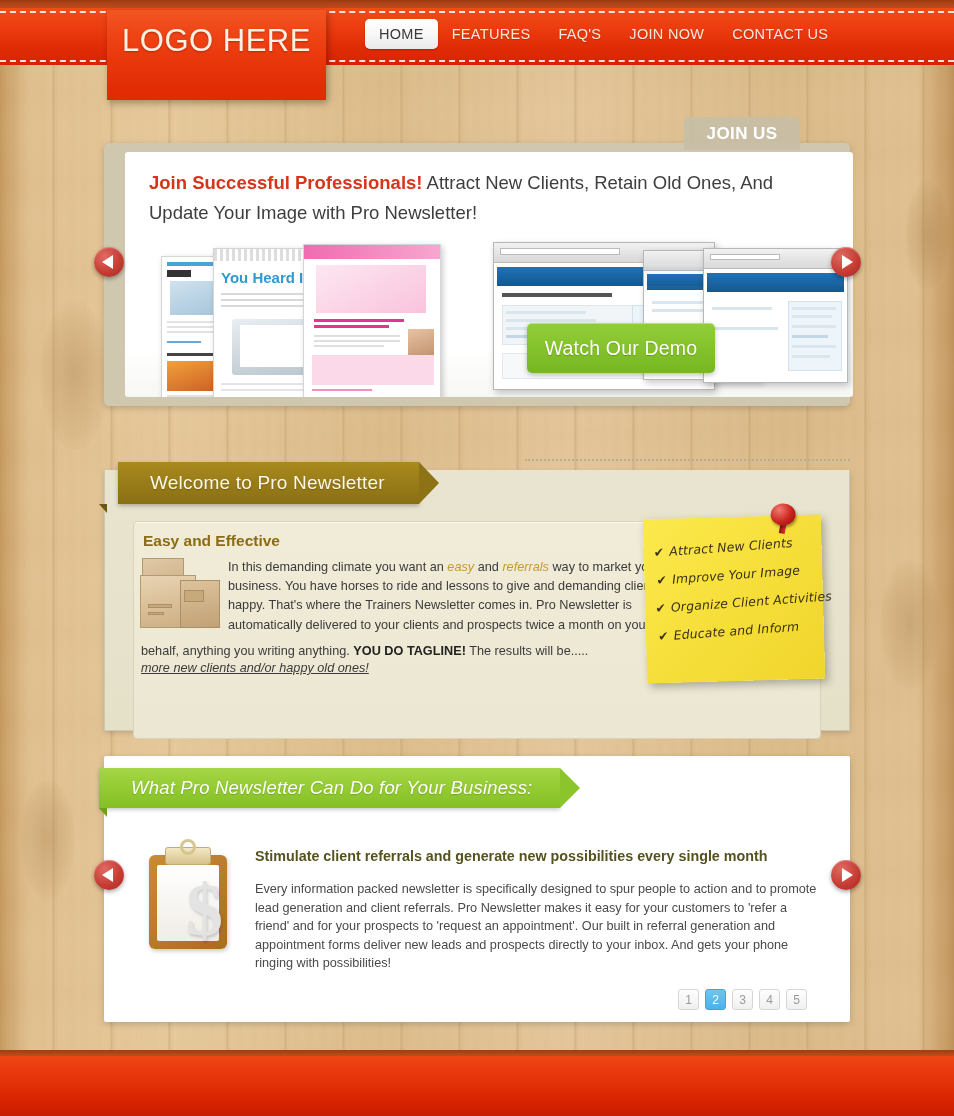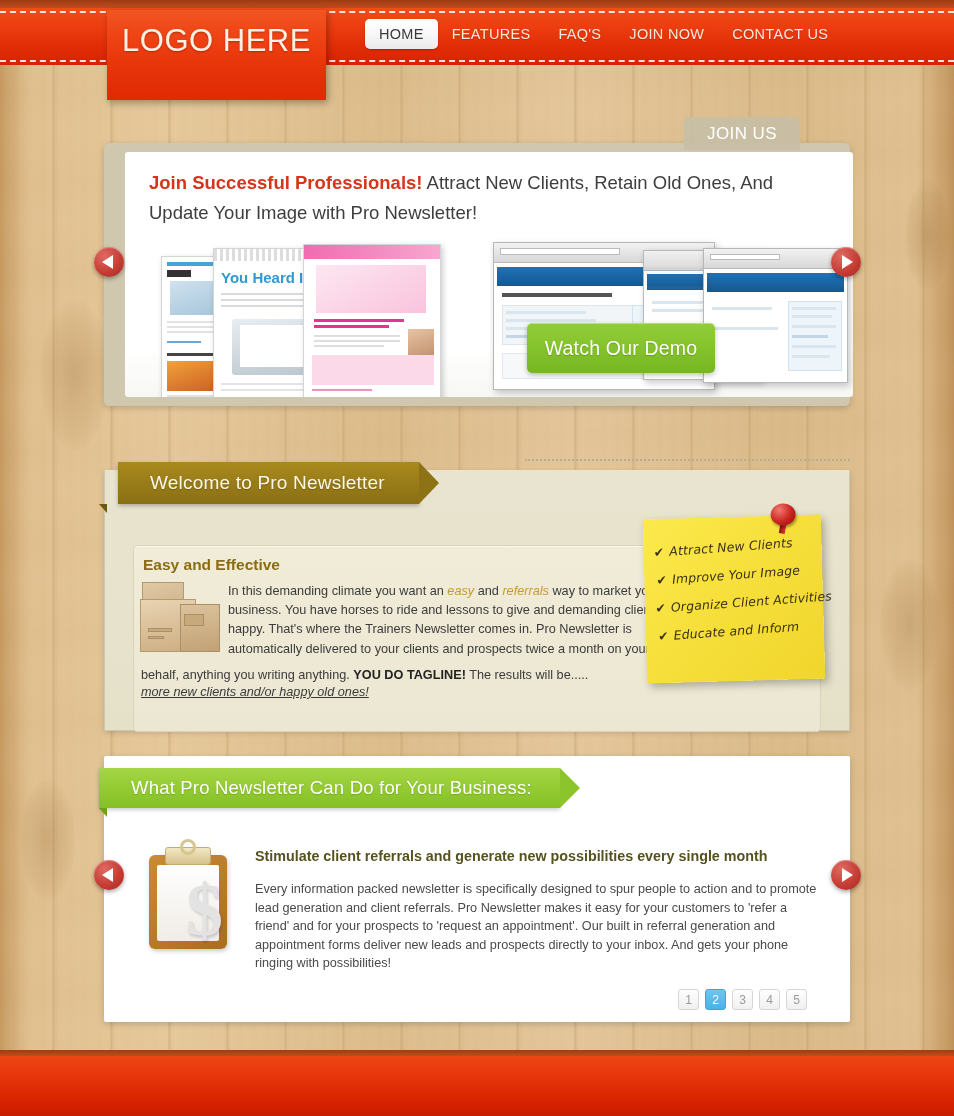--- a/index.html
+++ b/index.html
@@ -93,21 +93,21 @@
   .page { position: absolute; top: 0; left: 0; width: 954px; height: 1116px; z-index: 3; }
 
   
   .joinus-tab {
     position: absolute; left: 684px; top: 117px; width: 116px; height: 33px;
     background: rgba(199,190,166,0.93);
     border-radius: 6px 6px 0 0;
     display: flex; align-items: center; justify-content: center;
     z-index: 6;
   }
-  .joinus-tab span { color: #fff; font-size: 17px; letter-spacing: 0.4px; }
+  .joinus-tab span { color: #fff; font-size: 17px; letter-spacing: 0.4px; font-weight: bold; }
 
   
   .slider-panel {
     position: absolute; left: 104px; top: 143px; width: 746px; height: 263px;
     background: #cfc7ae;
     border-radius: 5px;
     padding: 9px;
     box-shadow: 0 2px 6px rgba(0,0,0,0.18);
     z-index: 5;
   }
@@ -197,21 +197,21 @@
   .ribbon-fold {
     position: absolute; left: 0px; top: 42px; width: 8px; height: 9px;
     background: #6d5610; clip-path: polygon(0 0, 100% 0, 100% 100%);
   }
   .dotline {
     position: absolute; left: 525px; top: 459px; width: 325px; height: 0;
     border-top: 2px dotted #b7ae92; z-index: 4;
   }
 
   .easy-card {
-    position: absolute; left: 133px; top: 545px; width: 688px; height: 187px;
+    position: absolute; left: 133px; top: 521px; width: 688px; height: 218px;
     background: linear-gradient(180deg,#f0ecd8 0%, #ebe7d2 100%);
     border: 1px solid #d9d3ba; border-radius: 4px;
     box-shadow: inset 0 1px 0 rgba(255,255,255,0.6);
   }
   .easy-title {
     position: absolute; left: 9px; top: 10px; color: #8b6c14; font-size: 15.5px; font-weight: bold;
   }
   .box-icon { position: absolute; left: 6px; top: 36px; width: 83px; height: 70px; }
   .bx-back { position:absolute; left: 2px; top: 0; width: 42px; height: 44px;
     background: linear-gradient(160deg,#e0c9a6,#c9ab7f); border: 1px solid #b59a70;}
@@ -280,20 +280,21 @@
     border-radius: 2px;
   }
   .green-ribbon { position: absolute; left: 99px; top: 768px; height: 40px; z-index: 6; }
   .green-body {
     height: 40px; padding: 0 28px 0 32px; display: flex; align-items: center;
     background: linear-gradient(180deg,#a5d646 0%, #95cc34 45%, #84c024 100%);
     color: #fff; font-size: 18.5px; letter-spacing: 0.2px;
     text-shadow: 0 1px 1px rgba(70,110,10,0.35);
     box-shadow: 0 2px 4px rgba(0,0,0,0.2);
     position: relative;
+    font-style: italic;
   }
   .green-tip {
     position: absolute; right: -20px; top: 0; width: 0; height: 0;
     border-top: 20px solid transparent; border-bottom: 20px solid transparent;
     border-left: 20px solid #8cc42c;
   }
   .green-fold {
     position: absolute; left: 0px; top: 40px; width: 8px; height: 9px;
     background: #6f9f1c; clip-path: polygon(0 0, 100% 0, 100% 100%);
   }

